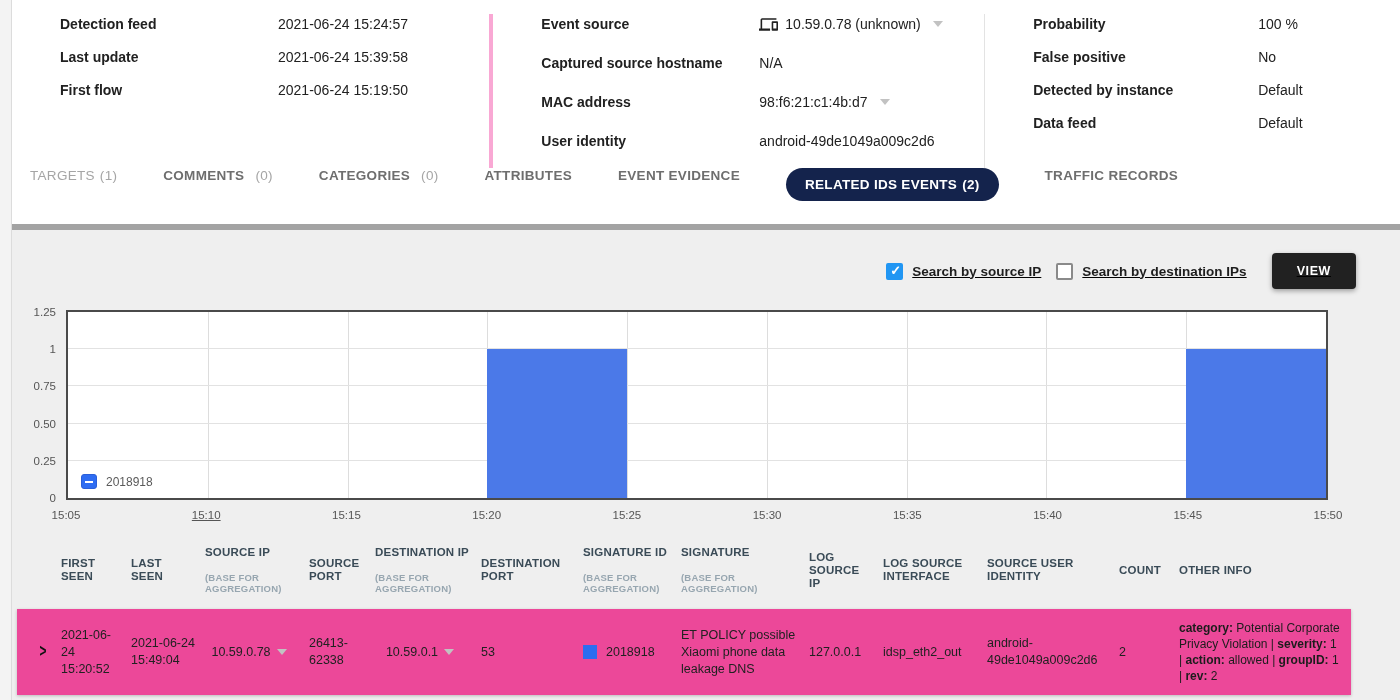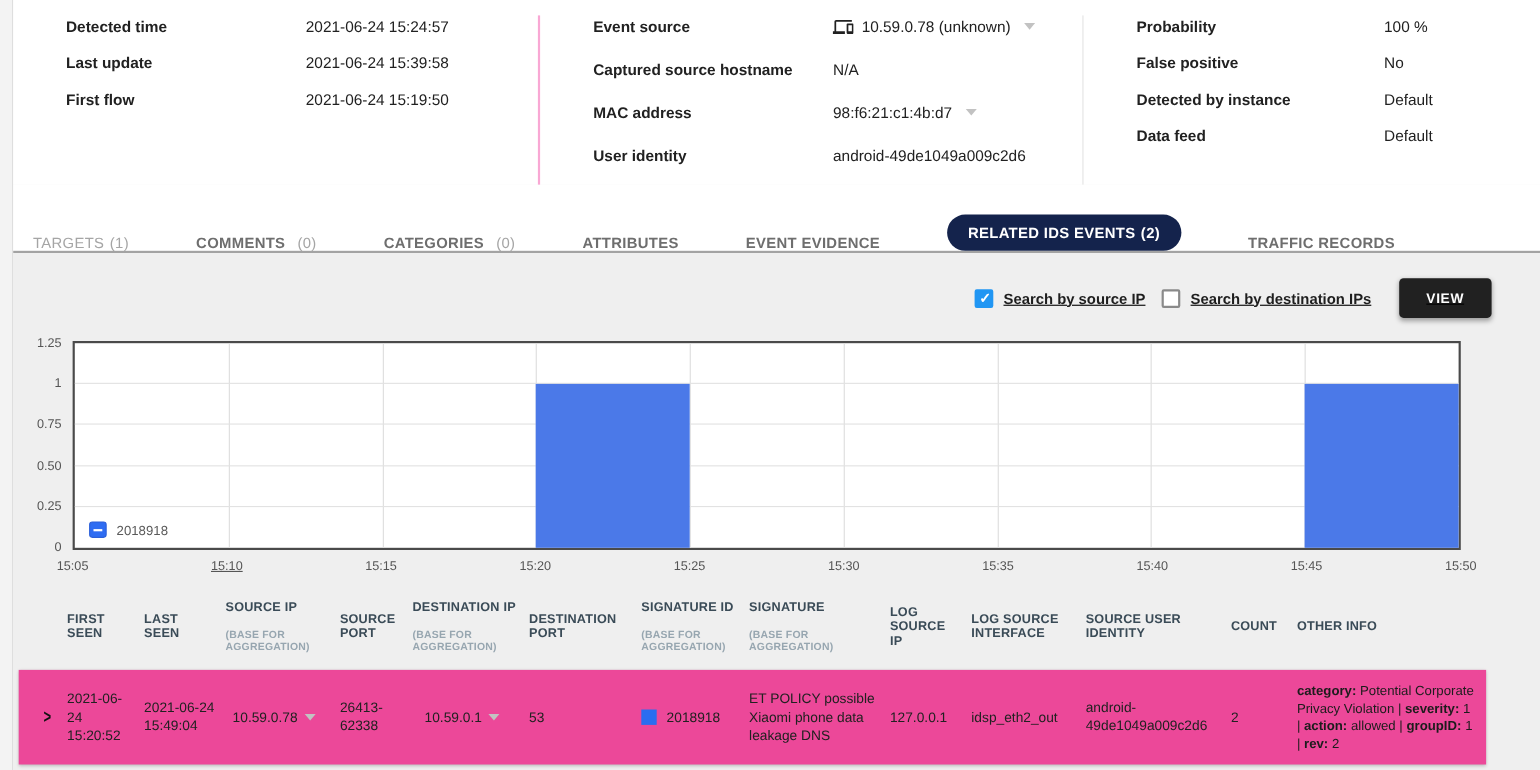--- a/index.html
+++ b/index.html
@@ -11,35 +11,35 @@
   .page {
     position: absolute; left: 11px; top: 0; width: 1389px; height: 700px;
     border-left: 1px solid #dcdcdc;
     display: flex; flex-direction: column;
   }
 
   
   .details { background: #fff; display: flex; padding-top: 14px; height: 168px; flex: none; }
   .dcol { padding-left: 48px; }
   .dcol-1 { width: 461px; }
-  .dcol-2 { width: 500px; border-left: 2px solid #f9a8d4; margin-left: 21px; }
+  .dcol-2 { width: 500px; border-left: 4px solid #f9a8d4; margin-left: 21px; }
   .dcol-3 { width: 420px; border-left: 1px solid #e3e3e3; }
   .drow { display: flex; margin-bottom: 13px; line-height: 20px; font-size: 14px; color: #212121; }
   .dcol-2 .drow { margin-bottom: 19px; }
   .dlabel { font-weight: 700; width: 218px; flex: none; }
   .dcol-3 .dlabel { width: 225px; }
   .dvalue { display: flex; align-items: center; }
   .dvalue .vtext { white-space: nowrap; }
   .devices-icon { display: inline-flex; margin-right: 7px; }
   .caret { width: 0; height: 0; border-left: 5px solid transparent; border-right: 5px solid transparent;
            border-top: 6px solid #c2c2c2; display: inline-block; margin-left: 12px; cursor: pointer; }
 
   
-  .tabs { background: #fff; height: 62px; display: flex; align-items: flex-end; padding-left: 18px;
-          gap: 61px; border-bottom: 2px solid #a3a3a3; flex: none; }
+  .tabs { background: #fff; height: 62px; display: flex; align-items: flex-start; padding-left: 18px;
+          gap: 46px; border-bottom: 6px solid #a3a3a3; flex: none; }
   .tab { font-size: 13.5px; font-weight: 700; color: #6e6e6e; letter-spacing: .3px; cursor: pointer;
          display: flex; align-items: center; white-space: nowrap; }
   .tab .count { font-weight: 400; color: #a5a5a5; margin-left: 11px; }
   .tab .count:empty { display: none; }
   .tab.muted { font-weight: 400; color: #a5a5a5; }
   .tab.muted .count { margin-left: 5px; }
   .tab.selected { background: #14234c; color: #fff; padding: 9px 19px; border-radius: 19px; }
   .tab.selected .count { color: #fff; font-weight: 700; margin-left: 5px; }
 
   
@@ -96,21 +96,21 @@
   .other b { font-weight: 700; }
 </style>
 </head>
 <body>
 
 <div class="page">
 
   <section class="details">
     <div class="dcol dcol-1">
       <div class="drow">
-        <span class="dlabel">Detected time</span>
+        <span class="dlabel">Detection feed</span>
         <span class="dvalue vtext">2021-06-24 15:24:57</span>
       </div>
       <div class="drow">
         <span class="dlabel">Last update</span>
         <span class="dvalue vtext">2021-06-24 15:39:58</span>
       </div>
       <div class="drow">
         <span class="dlabel">First flow</span>
         <span class="dvalue vtext">2021-06-24 15:19:50</span>
       </div>

